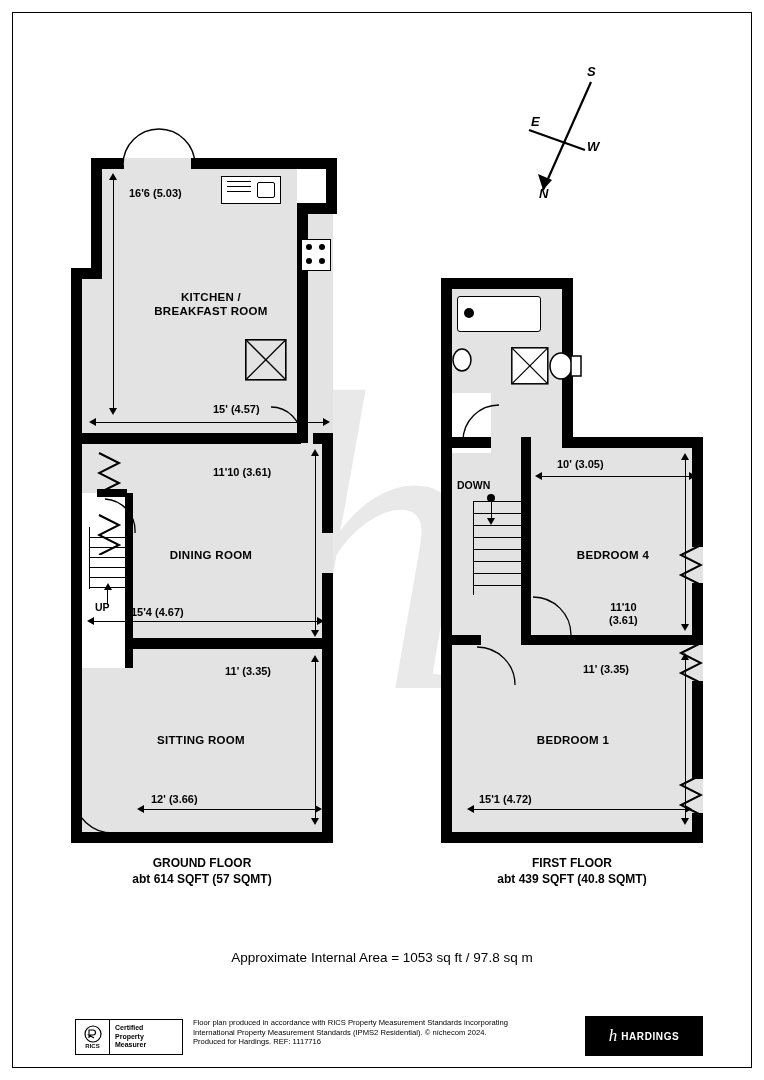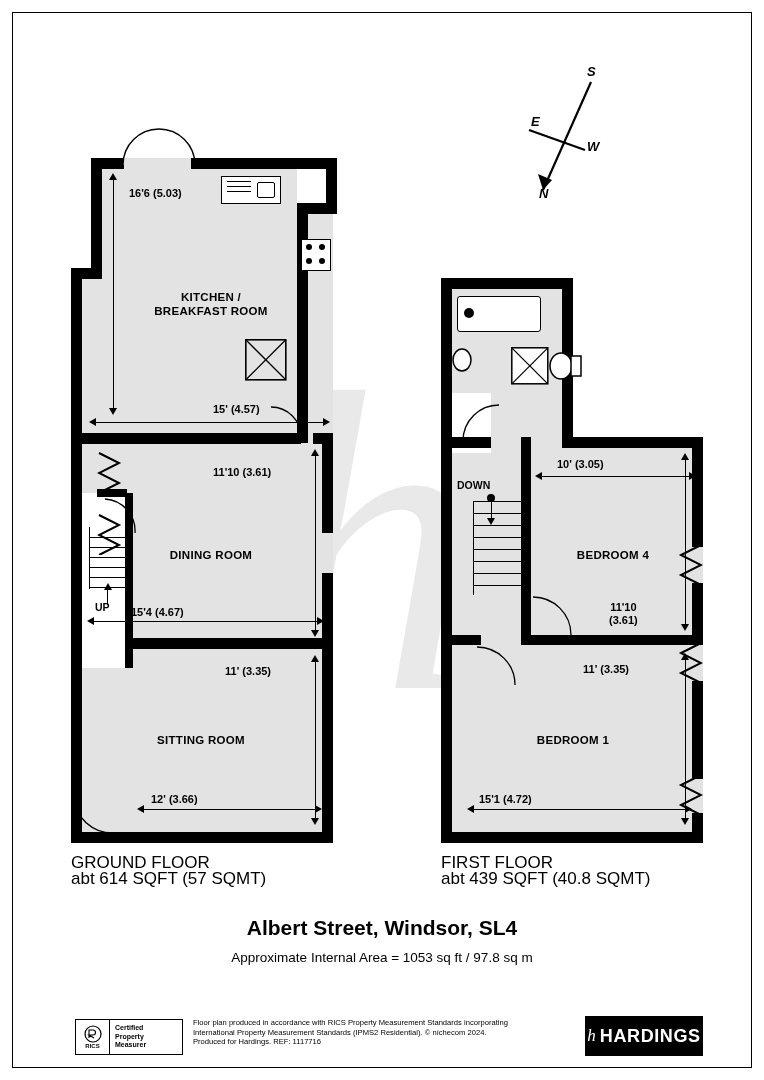--- a/index.html
+++ b/index.html
@@ -105,23 +105,23 @@
   .compass { position: absolute; left: 500px; top: 55px; width: 120px; height: 135px; z-index: 6; }
   .compass .lbl { position: absolute; font-size: 13px; font-weight: bold; font-style: italic; }
 
   
   .fixture { position: absolute; border: 1.5px solid #000; background: #fff; z-index: 5; box-sizing: border-box; }
   .fixline { position: absolute; background: #000; z-index: 6; }
 
   
   .floor-cap {
     position: absolute;
-    text-align: left;
-    font-size: 17px;
-    font-weight: normal;
+    text-align: center;
+    font-size: 12px;
+    font-weight: bold;
     z-index: 6;
     line-height: 16px;
   }
   
   .title {
     position: absolute;
     width: 100%;
     text-align: center;
     font-size: 21px;
     font-weight: bold;
@@ -181,21 +181,21 @@
     display: flex;
     align-items: center;
     justify-content: center;
   }
   .hardings .h-mark {
     font-family: "Liberation Serif", serif;
     font-style: italic;
     font-size: 17px;
     margin-right: 4px;
   }
-  .hardings .h-name { font-size: 18px; font-weight: bold; letter-spacing: 0.6px; }
+  .hardings .h-name { font-size: 10px; font-weight: bold; letter-spacing: 0.6px; }
 </style>
 </head>
 <body>
 
 <div class="page">
   <div class="canvas">
 
     <div class="watermark">h</div>
 
     <div class="compass">
@@ -447,21 +447,20 @@
 
       <div class="room-label" style="left:520px; top:535px; width:160px;">BEDROOM 4</div>
       <div class="room-label" style="left:480px; top:720px; width:160px;">BEDROOM 1</div>
 
       <div class="floor-cap" style="left:428px; top:842px; width:262px;">
         <div>FIRST FLOOR</div>
         <div>abt 439 SQFT (40.8 SQMT)</div>
       </div>
     </div>
 
-    <div class="title">Albert Street, Windsor, SL4</div>
     <div class="sub1">Approximate Internal Area = 1053 sq ft / 97.8 sq m</div>
 
     <div class="rics-box">
       <div class="rics-logo">
         <svg width="18" height="18" viewBox="0 0 18 18">
           <circle cx="9" cy="9" r="8" fill="none" stroke="#000" stroke-width="1.2"></circle>
           <path d="M5 13 L5 5 L9 5 A2.5 2.5 0 0 1 9 10 L5 10 L10 13" fill="none" stroke="#000" stroke-width="1.1"></path>
         </svg>
         <div style="font-size:6px; font-weight:bold;">RICS</div>
       </div>

